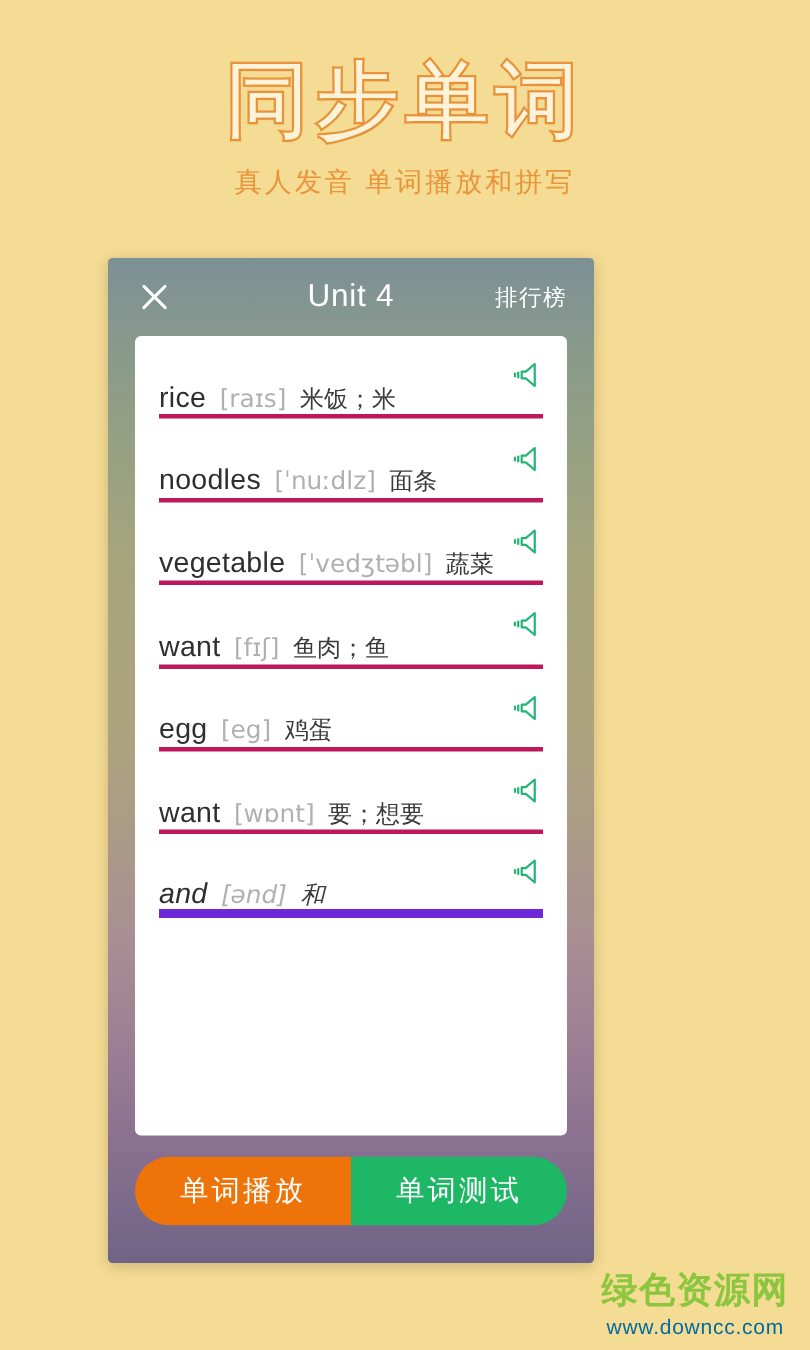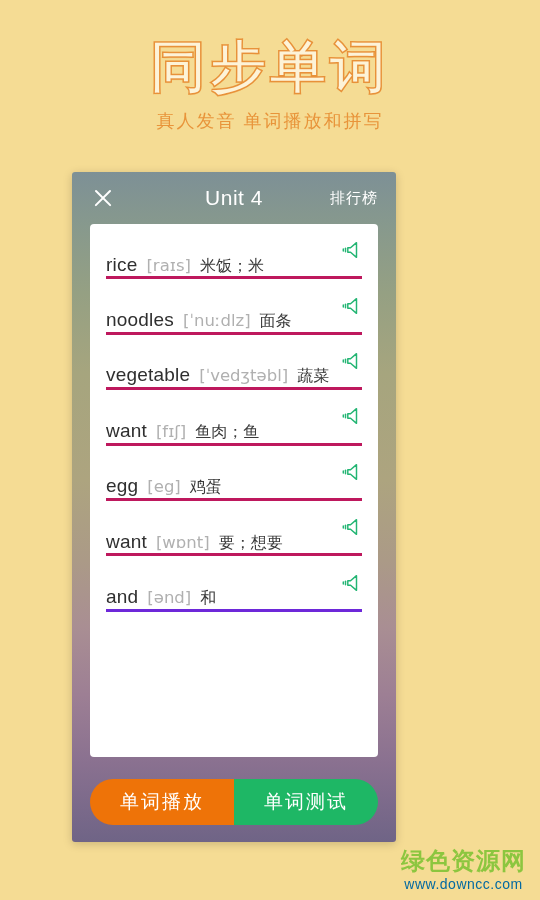--- a/index.html
+++ b/index.html
@@ -123,21 +123,21 @@
     padding: 0 16px;
     overflow: hidden;
   }
   .word-row {
     height: 55.4px;
     display: flex;
     align-items: center;
     border-bottom: 3px solid #be185d;
     box-sizing: border-box;
   }
-  .word-row:last-of-type { border-bottom: 3px solid #6d28d9; }
+  .word-row:last-of-type { border-bottom: 6px solid #6d28d9; font-style: italic; }
   .w-text {
     display: flex;
     align-items: baseline;
     flex: 1 1 auto;
     min-width: 0;
     white-space: nowrap;
   }
   .w-word {
     font-size: 19px;
     color: #2f2f2f;
@@ -158,21 +158,21 @@
   .speaker {
     flex: 0 0 auto;
     width: 22px;
     height: 22px;
     display: block;
     cursor: pointer;
   }
 
   
   .actions {
-    margin: 22px 18px 0 18px;
+    margin: 14px 18px 0 18px;
     height: 46px;
     display: flex;
     border-radius: 23px;
     overflow: hidden;
   }
   .btn {
     flex: 1 1 50%;
     display: flex;
     align-items: center;
     justify-content: center;

